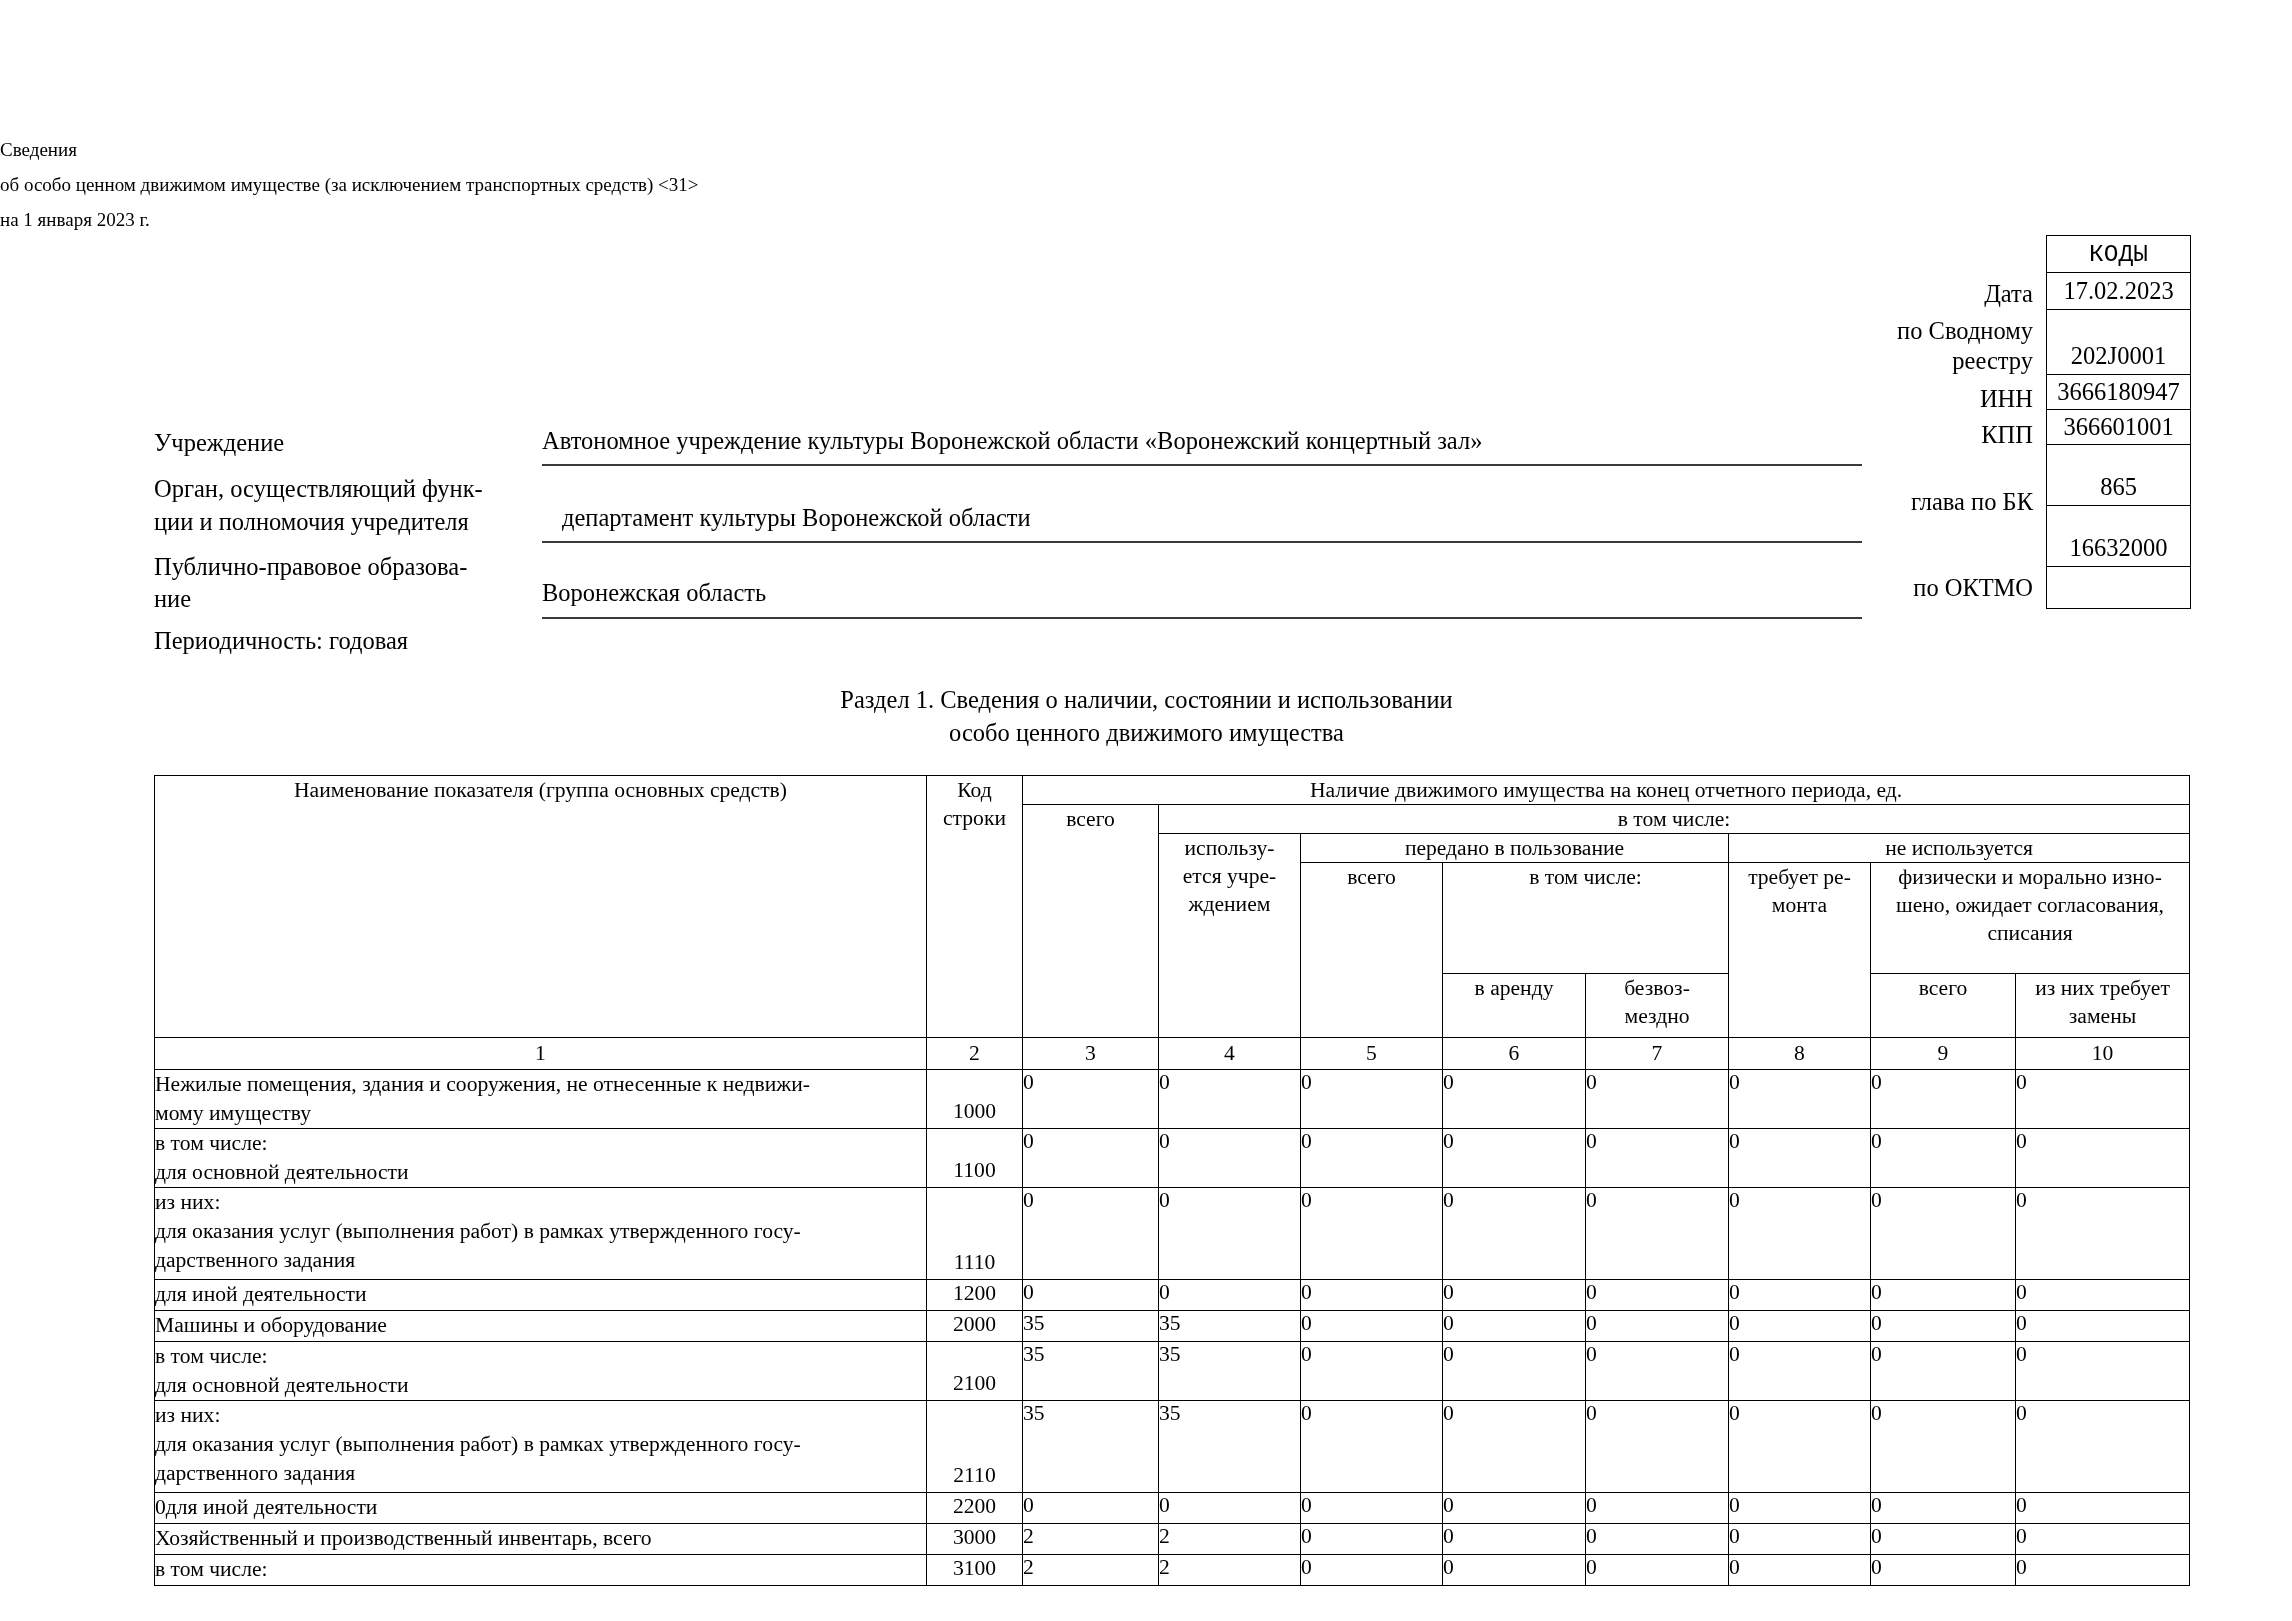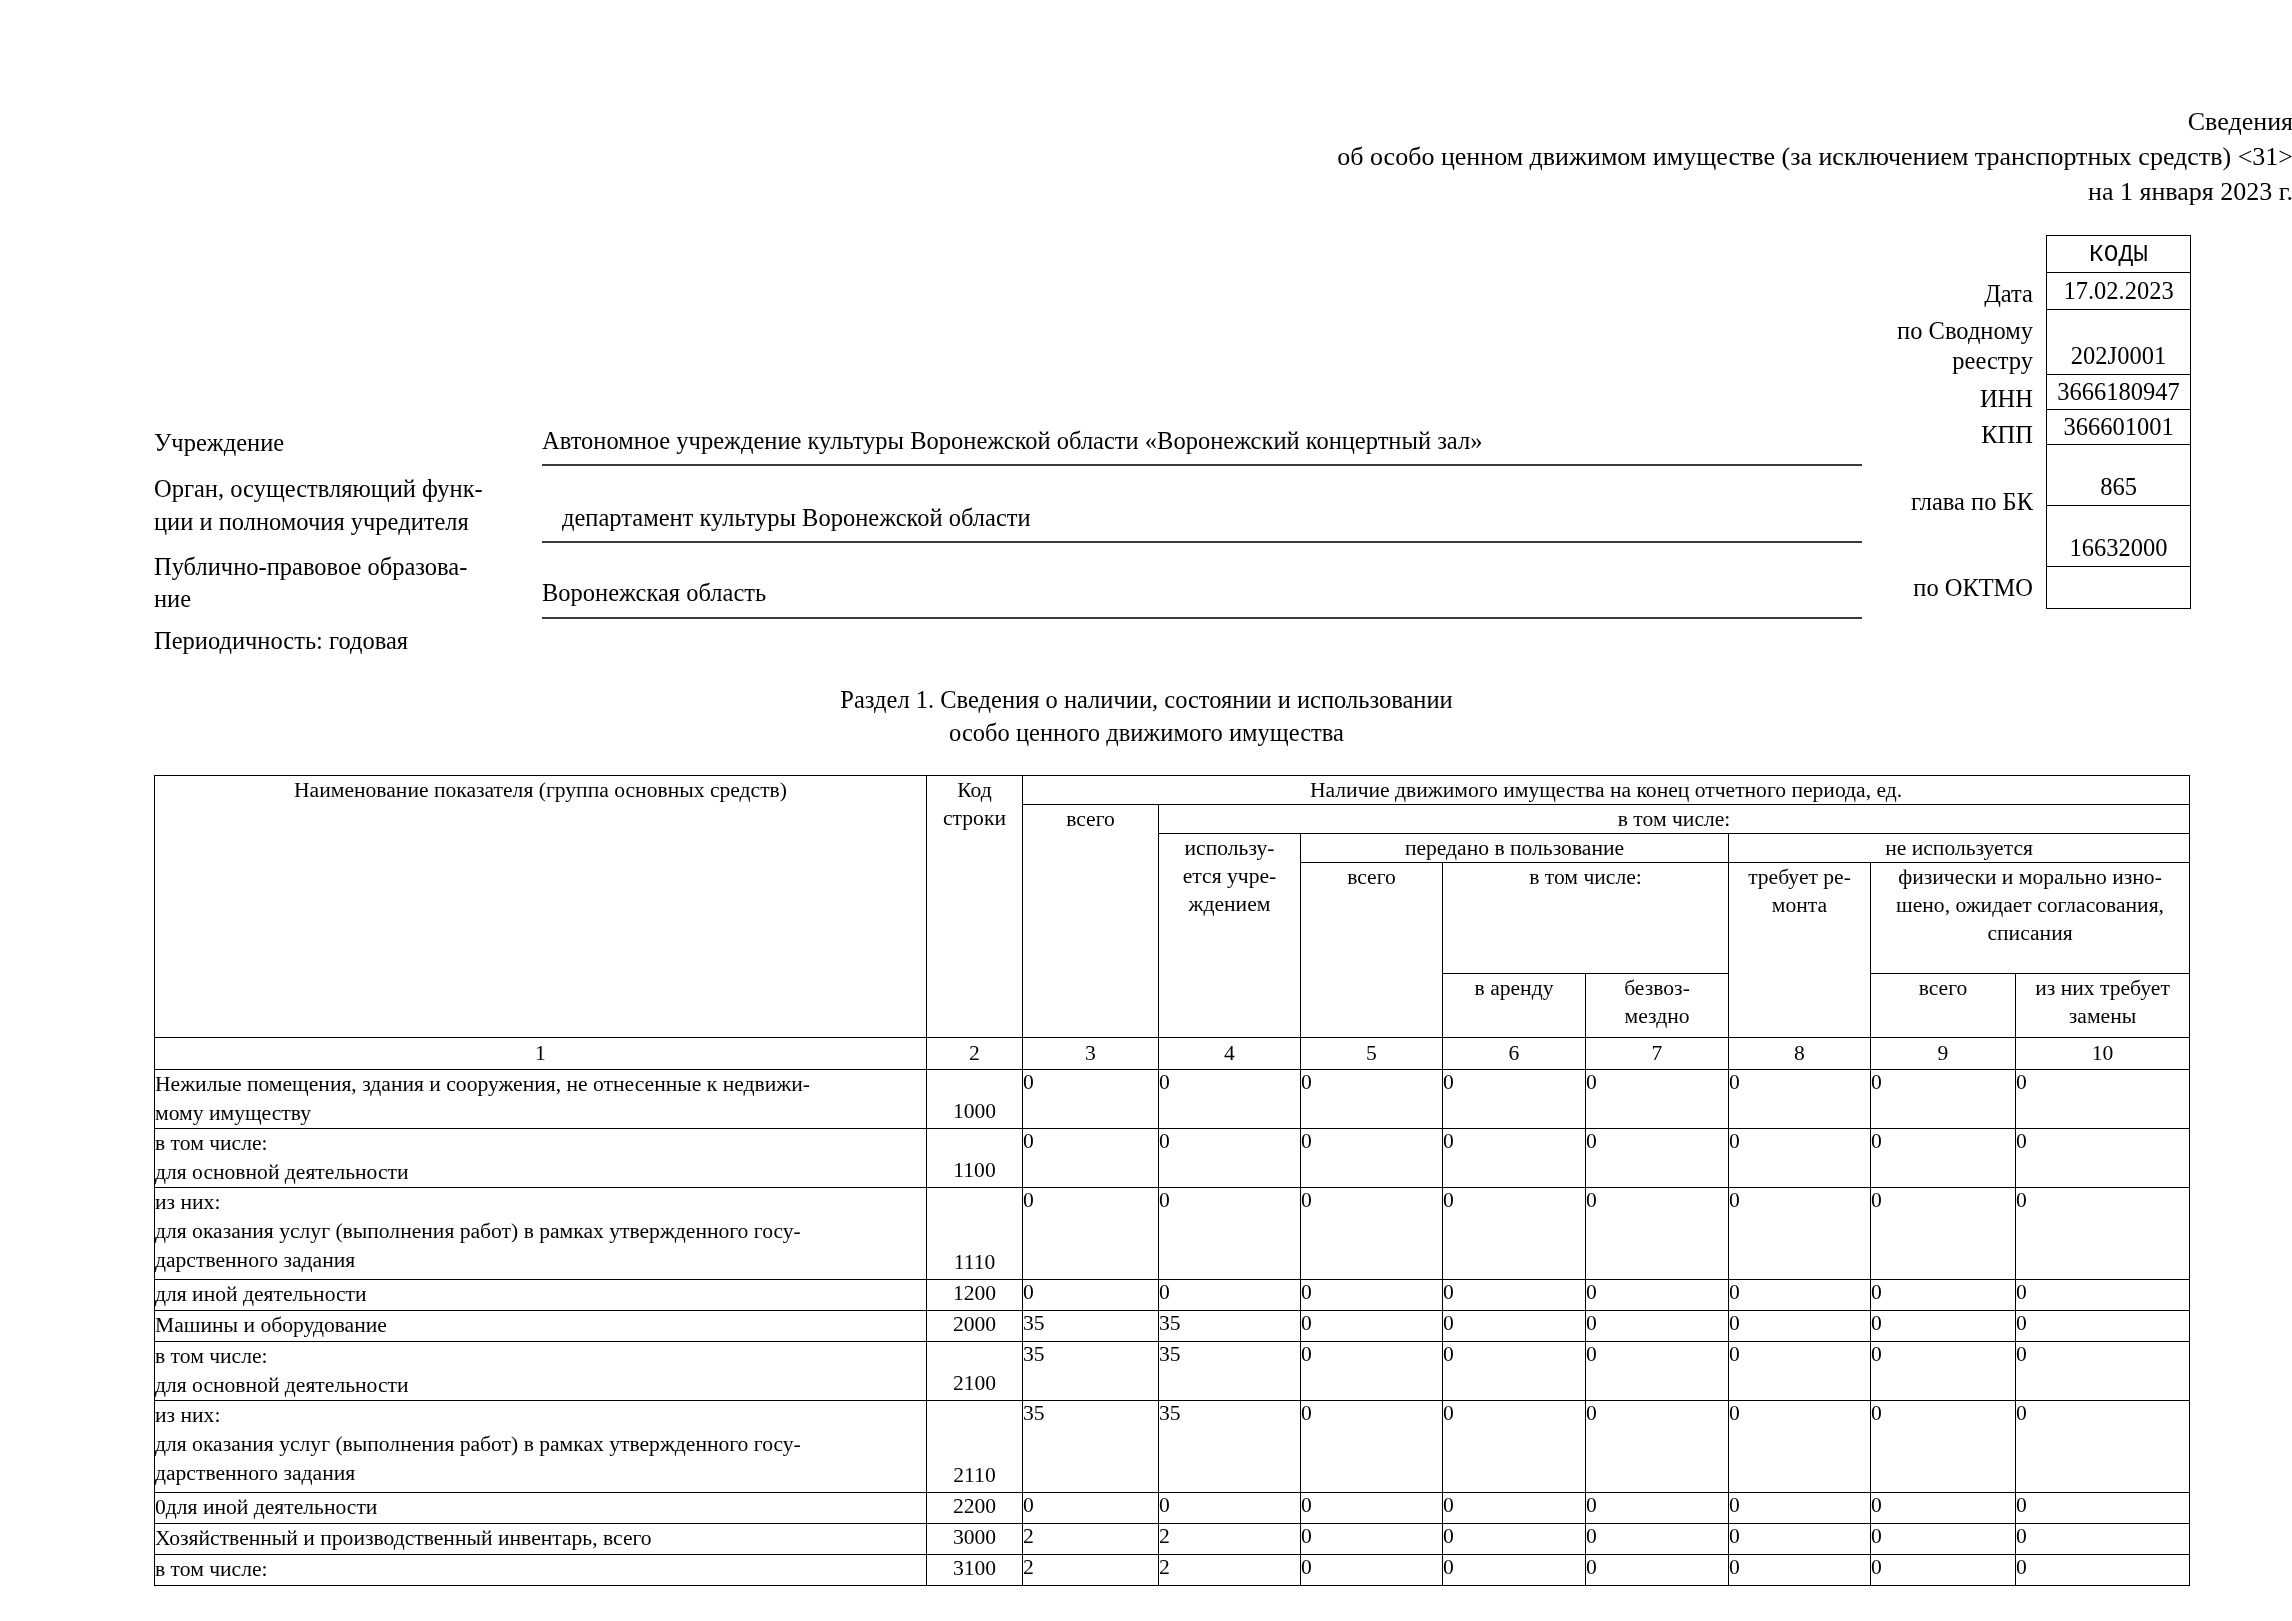--- a/index.html
+++ b/index.html
@@ -9,22 +9,22 @@
     font-family:"Liberation Serif", serif;
     color:#000000;
     position:relative;
     overflow:hidden;
     -webkit-font-smoothing:antialiased;
   }
   .page { position:absolute; inset:0; }
 
   
   .title-block {
-    position:absolute; left:0; right:0; top:104px;
-    text-align:right; font-size:26px; line-height:35px;
+    position:absolute; left:0; right:0; top:132px;
+    text-align:left; font-size:19px; line-height:35px;
   }
   .title-block div { white-space:nowrap; }
 
   
   .codes { position:absolute; left:2046px; top:235px; width:145px; }
   .codes-cell {
     border:1.6px solid #000; border-bottom:none;
     box-sizing:border-box;
     font-size:24.5px; text-align:center;
     display:flex; align-items:center; justify-content:center;

